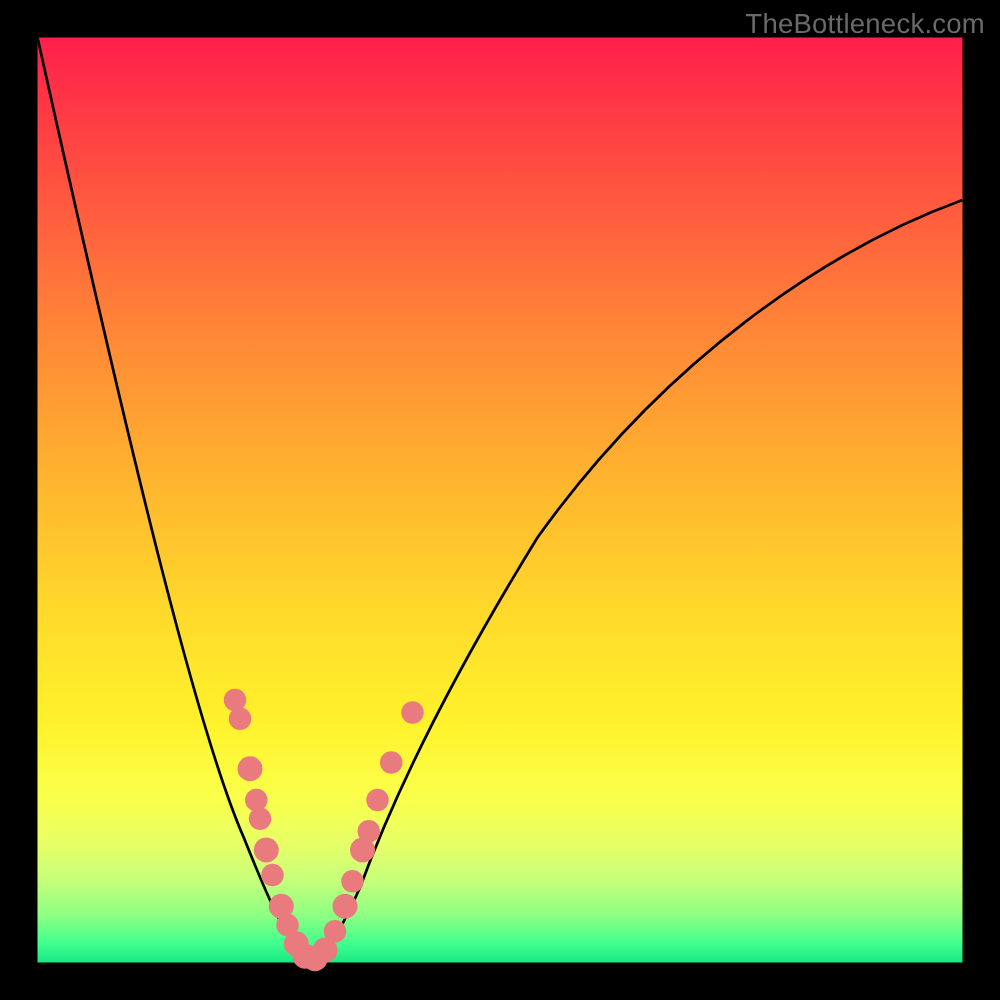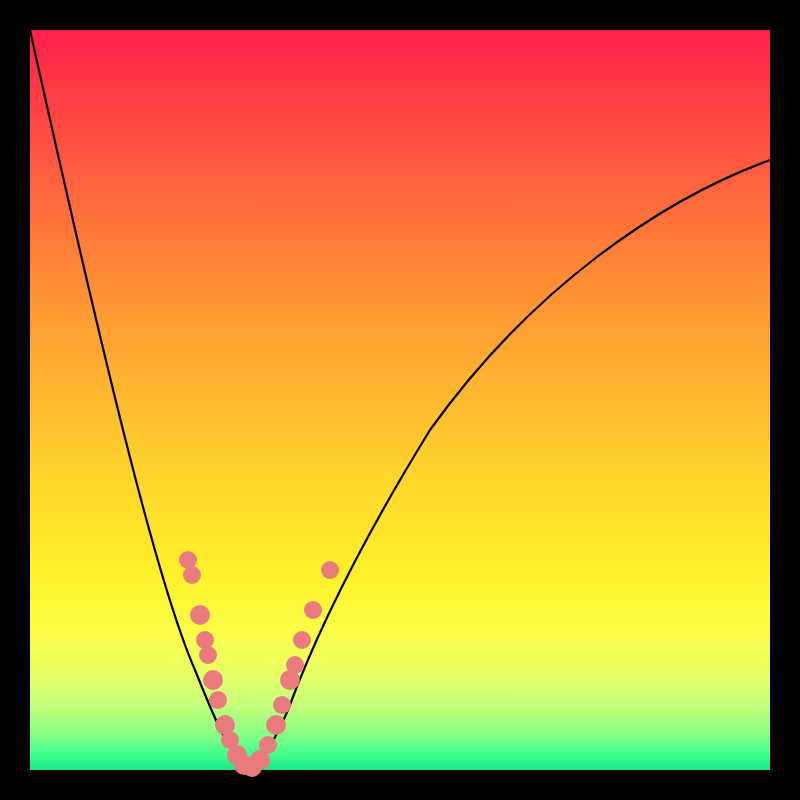--- a/index.html
+++ b/index.html
@@ -59,20 +59,21 @@
   }
   .dot {
     fill: #e97b7e;
     stroke: none;
   }
 </style>
 </head>
 <body>
 
 <div class="frame">
+  <div class="watermark">TheBottleneck.com</div>
   <div class="plot">
     <svg class="curve" viewBox="0 0 740 740">
       <path fill="none" stroke="#000" stroke-width="2.2" d="M 0 0 C 80 360, 130 560, 165 640 C 185 690, 198 720, 215 738 C 228 740, 240 720, 258 680 C 280 620, 320 530, 400 400 C 500 260, 630 170, 740 130"></path>
       <g id="dots-group">
           <circle cx="158" cy="530" r="9" fill="#e97b7e" class="dot"></circle>
           <circle cx="162" cy="545" r="9" fill="#e97b7e" class="dot"></circle>
           <circle cx="170" cy="585" r="10" fill="#e97b7e" class="dot"></circle>
           <circle cx="175" cy="610" r="9" fill="#e97b7e" class="dot"></circle>
           <circle cx="178" cy="625" r="9" fill="#e97b7e" class="dot"></circle>
           <circle cx="183" cy="650" r="10" fill="#e97b7e" class="dot"></circle>

